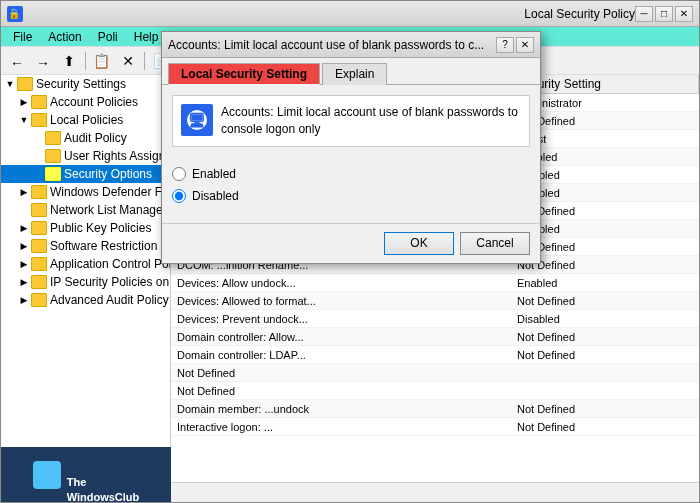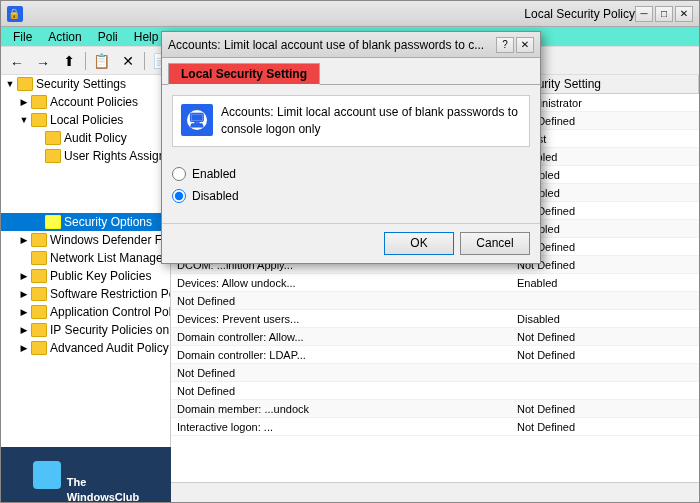--- a/index.html
+++ b/index.html
@@ -143,21 +143,20 @@
       padding: 1px 2px;
       cursor: pointer;
       white-space: nowrap;
       font-size: 12px;
       height: 18px;
     }
 
     .tree-item.selected {
       background: #0078d4;
       color: white;
-      margin-top: 48px;
     }
 
     .tree-item.selected .tree-icon-yellow { filter: brightness(1.5); }
 
     .tree-expand {
       width: 14px;
       height: 14px;
       display: flex;
       align-items: center;
       justify-content: center;
@@ -578,32 +577,33 @@
     </div>
           <div class="list-row">
       <div class="list-cell col-policy">Audit: audits</div>
       <div class="list-cell col-setting">Disabled</div>
     </div>
           <div class="list-row">
       <div class="list-cell col-policy">DCOM: ...nition Langua...</div>
       <div class="list-cell col-setting">Not Defined</div>
     </div>
           <div class="list-row">
-      <div class="list-cell col-policy">DCOM: ...inition Apply...</div>
+      <div class="list-cell col-policy">DCOM: ...inition Rename...</div>
       <div class="list-cell col-setting">Not Defined</div>
     </div>
           <div class="list-row">
       <div class="list-cell col-policy">Devices: Allow undock...</div>
       <div class="list-cell col-setting">Enabled</div>
     </div>
           <div class="list-row">
-      <div class="list-cell col-setting">Not Defined</div>
-    </div>
-          <div class="list-row">
-      <div class="list-cell col-policy">Devices: Prevent users...</div>
+      <div class="list-cell col-policy">Devices: Allowed to format...</div>
+      <div class="list-cell col-setting">Not Defined</div>
+    </div>
+          <div class="list-row">
+      <div class="list-cell col-policy">Devices: Prevent undock...</div>
       <div class="list-cell col-setting">Disabled</div>
     </div>
           <div class="list-row">
       <div class="list-cell col-policy">Domain controller: Allow...</div>
       <div class="list-cell col-setting">Not Defined</div>
     </div>
           <div class="list-row">
       <div class="list-cell col-policy">Domain controller: LDAP...</div>
       <div class="list-cell col-setting">Not Defined</div>
     </div>
@@ -643,20 +643,21 @@
       <div class="dialog-title-bar">
         <span class="dialog-title-text">Accounts: Limit local account use of blank passwords to c...</span>
         <div class="dialog-title-buttons">
           <div class="dialog-btn-sm">?</div>
           <div class="dialog-btn-sm">✕</div>
         </div>
       </div>
 
       <div class="dialog-tabs">
         <div class="dialog-tab active">Local Security Setting</div>
+        <div class="dialog-tab">Explain</div>
       </div>
 
       <div class="dialog-content">
 
         <div class="policy-description-box">
           <div class="policy-icon">
             <div class="policy-icon-inner">🖥</div>
           </div>
           <span class="policy-desc-text">Accounts: Limit local account use of blank passwords to console logon only</span>
         </div>

